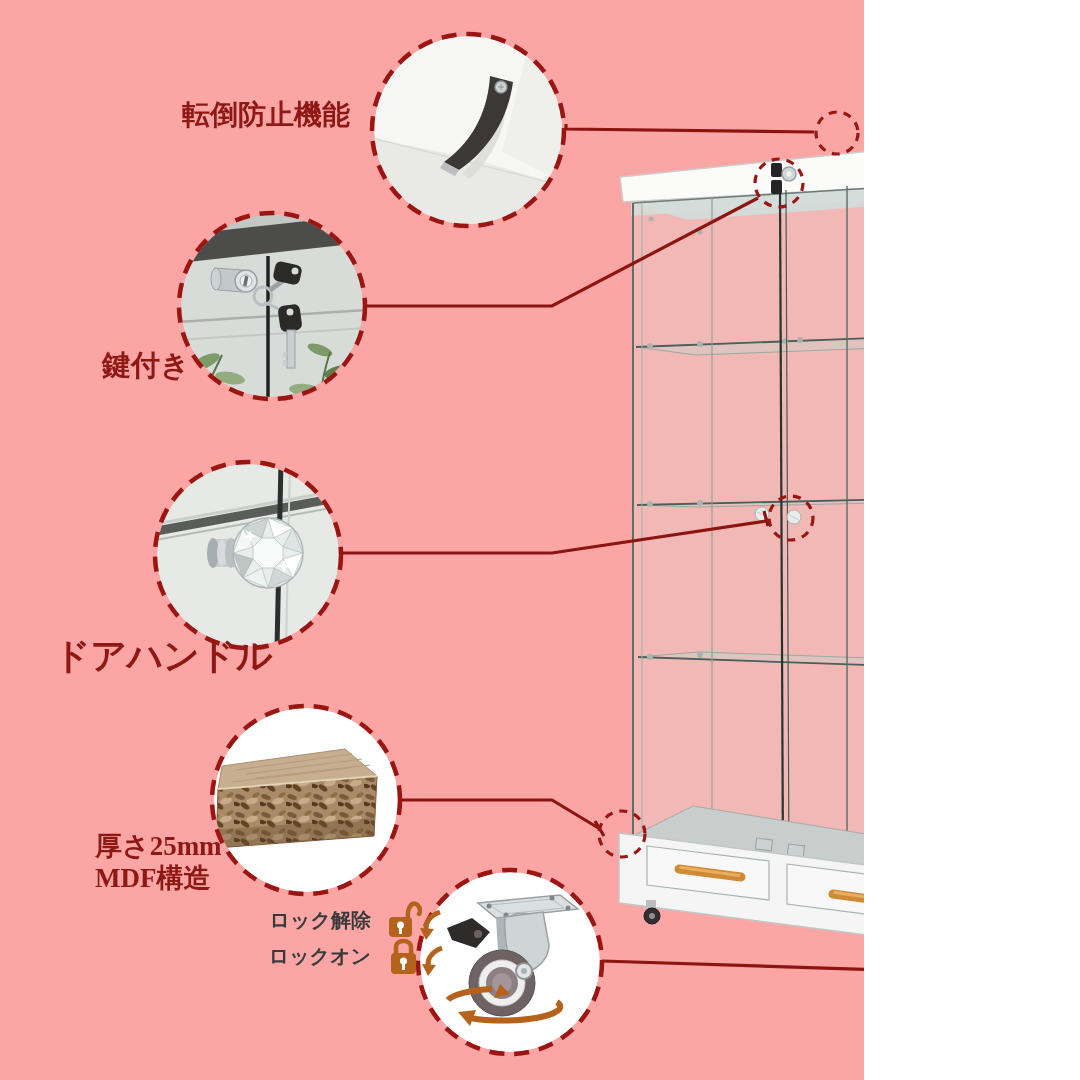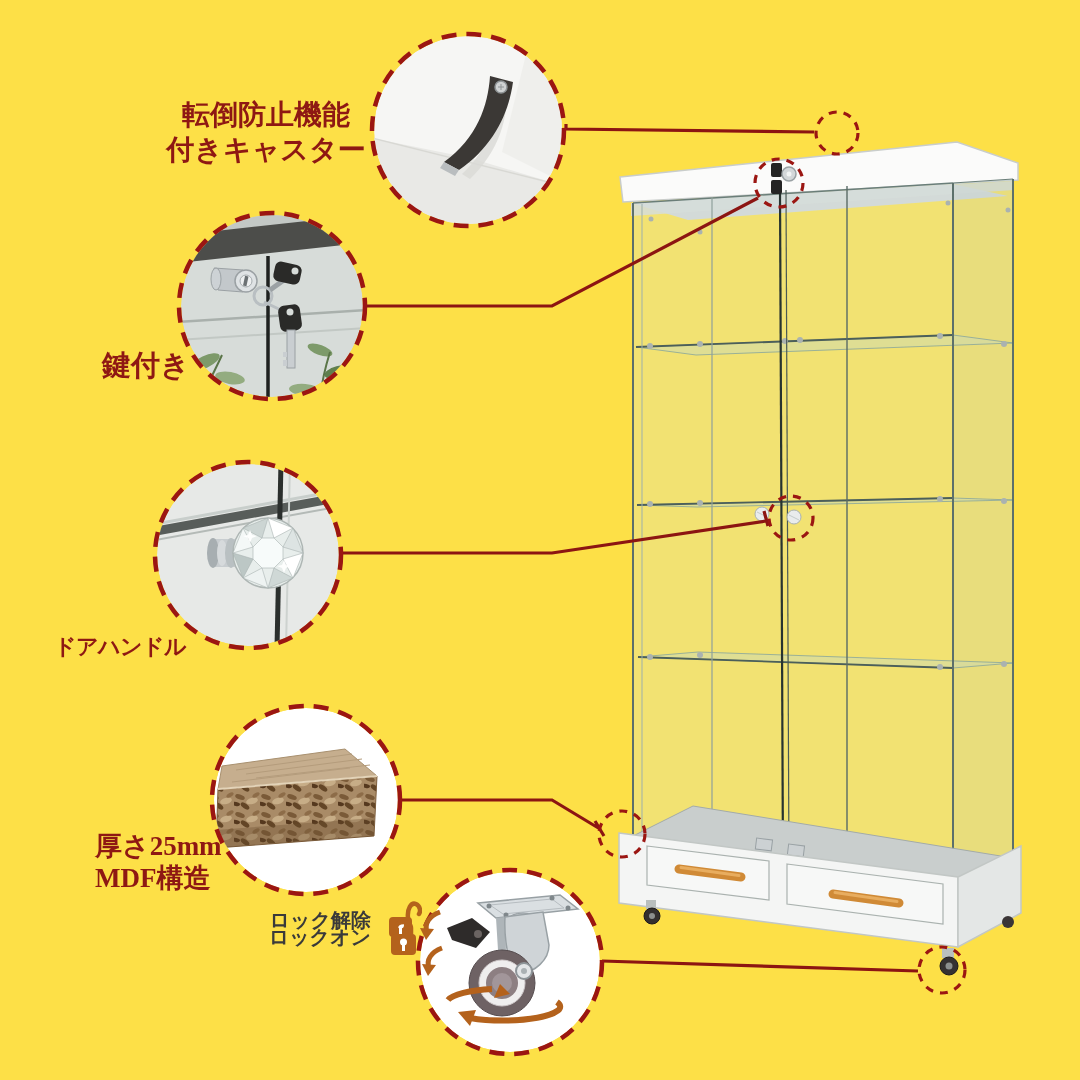--- a/index.html
+++ b/index.html
@@ -1,31 +1,31 @@
 <!DOCTYPE html>
 <html><head>
 <meta charset="utf-8">
 <style>
   html,body{margin:0;padding:0;background:#ffffff;}
   .canvas{
-    position:relative;width:1080px;height:1080px;background:#fde047;overflow:hidden;
+    position:relative;width:864px;height:1080px;background:#fca5a5;overflow:hidden;
     font-family:"Liberation Sans","DejaVu Sans",sans-serif;
   }
   .art{position:absolute;left:0;top:0;}
   .label{position:absolute;color:#8e1813;font-weight:600;white-space:nowrap;}
   .label .ln{display:block;}
   #label-anti-tip{left:150px;top:97px;width:232px;text-align:center;font-size:28px;line-height:35px;}
   #label-key{left:102px;top:346px;font-size:29px;}
-  #label-door-handle{left:54px;top:632px;font-size:22px;letter-spacing:-0.5px;}
+  #label-door-handle{left:54px;top:632px;font-size:36px;letter-spacing:-0.5px;}
   #label-mdf{left:95px;top:830px;font-size:27px;line-height:32px;font-family:Liberation Serif, serif;}
   #label-rotation{left:563px;top:1016px;font-size:31px;}
   .lockrow{position:absolute;display:flex;align-items:center;justify-content:flex-end;gap:15px;
     color:#3a3a3a;font-size:20px;font-weight:700;}
   #row-unlock{left:248px;top:897px;width:174px;height:46px;}
-  #row-lockon{left:248px;top:914px;width:174px;height:46px;}
+  #row-lockon{left:248px;top:933px;width:174px;height:46px;}
   .lockrow svg{flex:0 0 auto;}
 </style>
 </head>
 <body>
 
 <div class="canvas">
 
 <svg class="art" width="1080" height="1080" viewBox="0 0 1080 1080">
   <defs>
     <clipPath id="clip-c1">
@@ -299,21 +299,20 @@
       <path d="M 440,912 C 429,916 424,924 427,932"></path>
       <path d="M 442,948 C 431,952 426,960 429,968"></path>
     </g>
     <polygon points="420,928 434,929 426,940" fill="#b4621c"></polygon>
     <polygon points="422,964 436,965 428,976" fill="#b4621c"></polygon>
   </g>
 </svg>
 
 <div class="label" id="label-anti-tip">
   <span class="ln">転倒防止機能</span>
-  <span class="ln">付きキャスター</span>
 </div>
 
 <div class="label" id="label-key">鍵付き</div>
 
 <div class="label" id="label-door-handle">ドアハンドル</div>
 
 <div class="label" id="label-mdf">
   <span class="ln">厚さ25mm</span>
   <span class="ln">MDF構造</span>
 </div>

